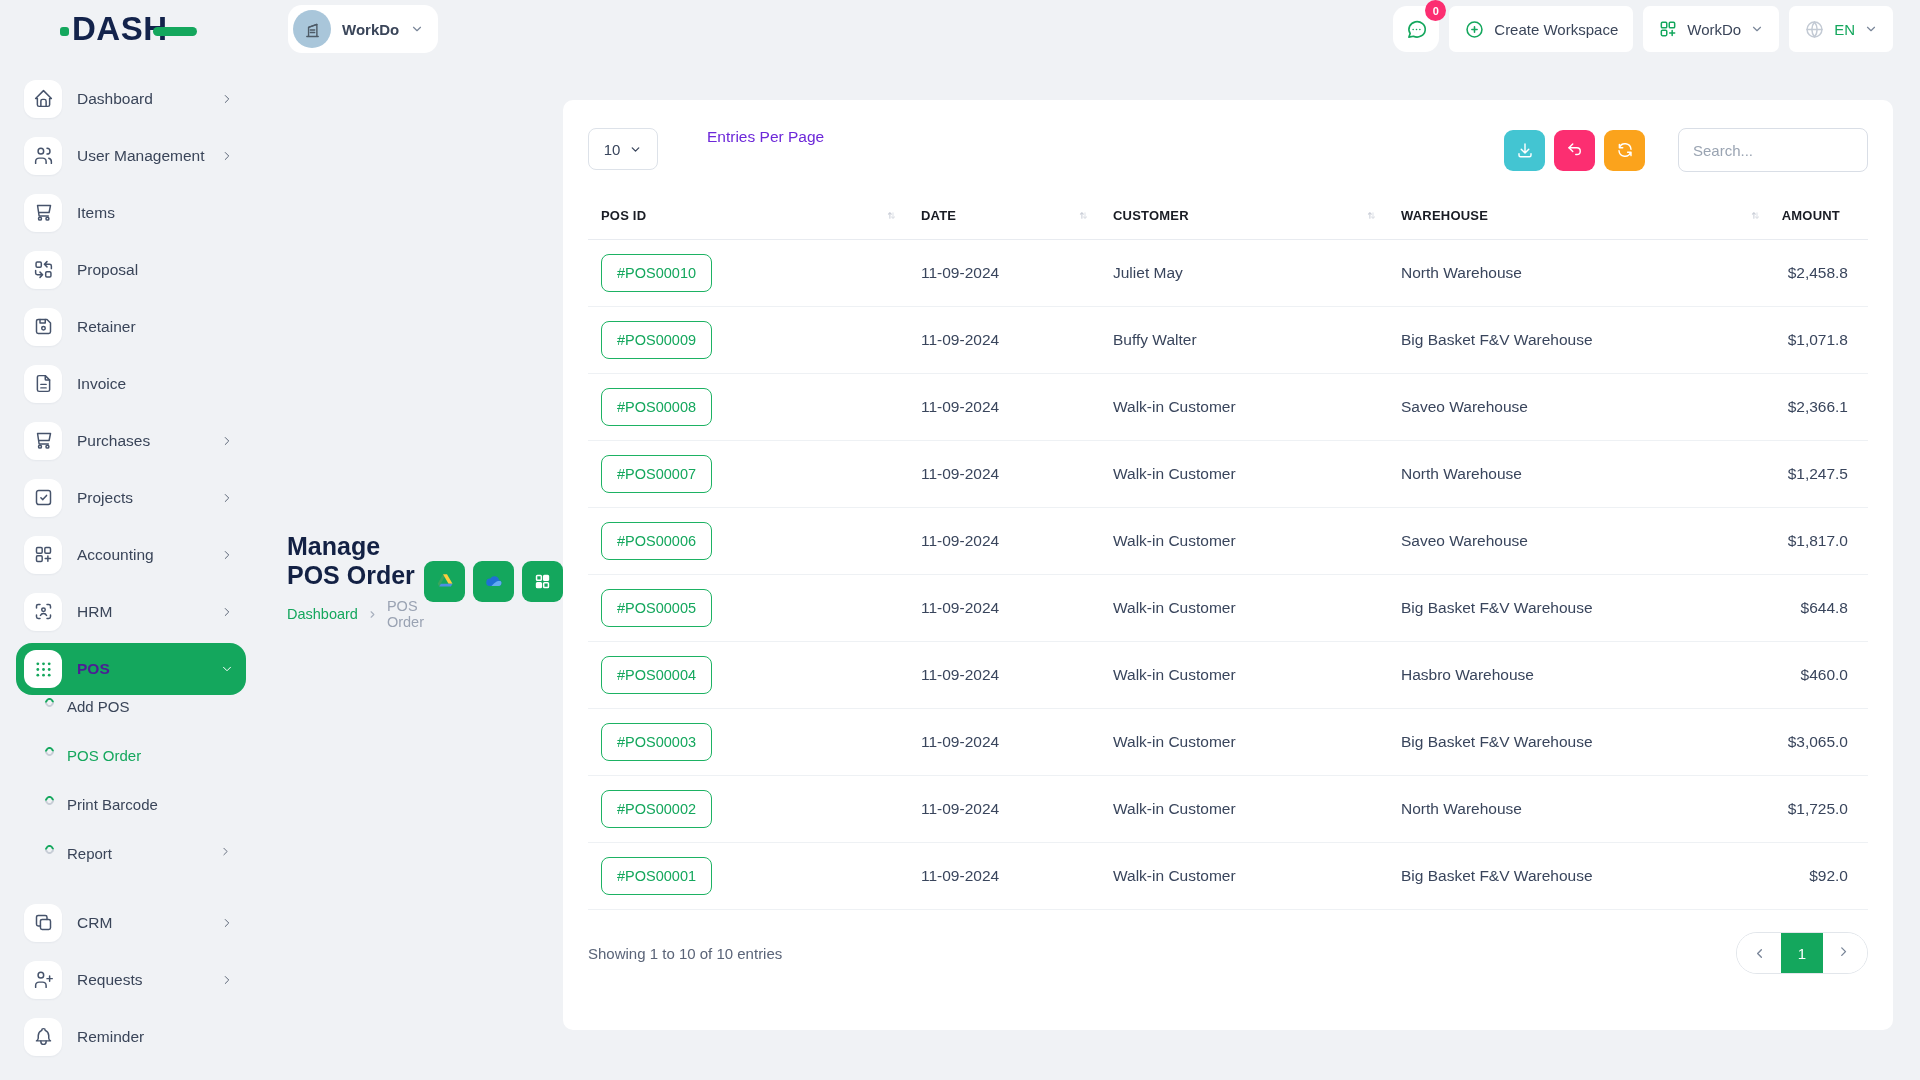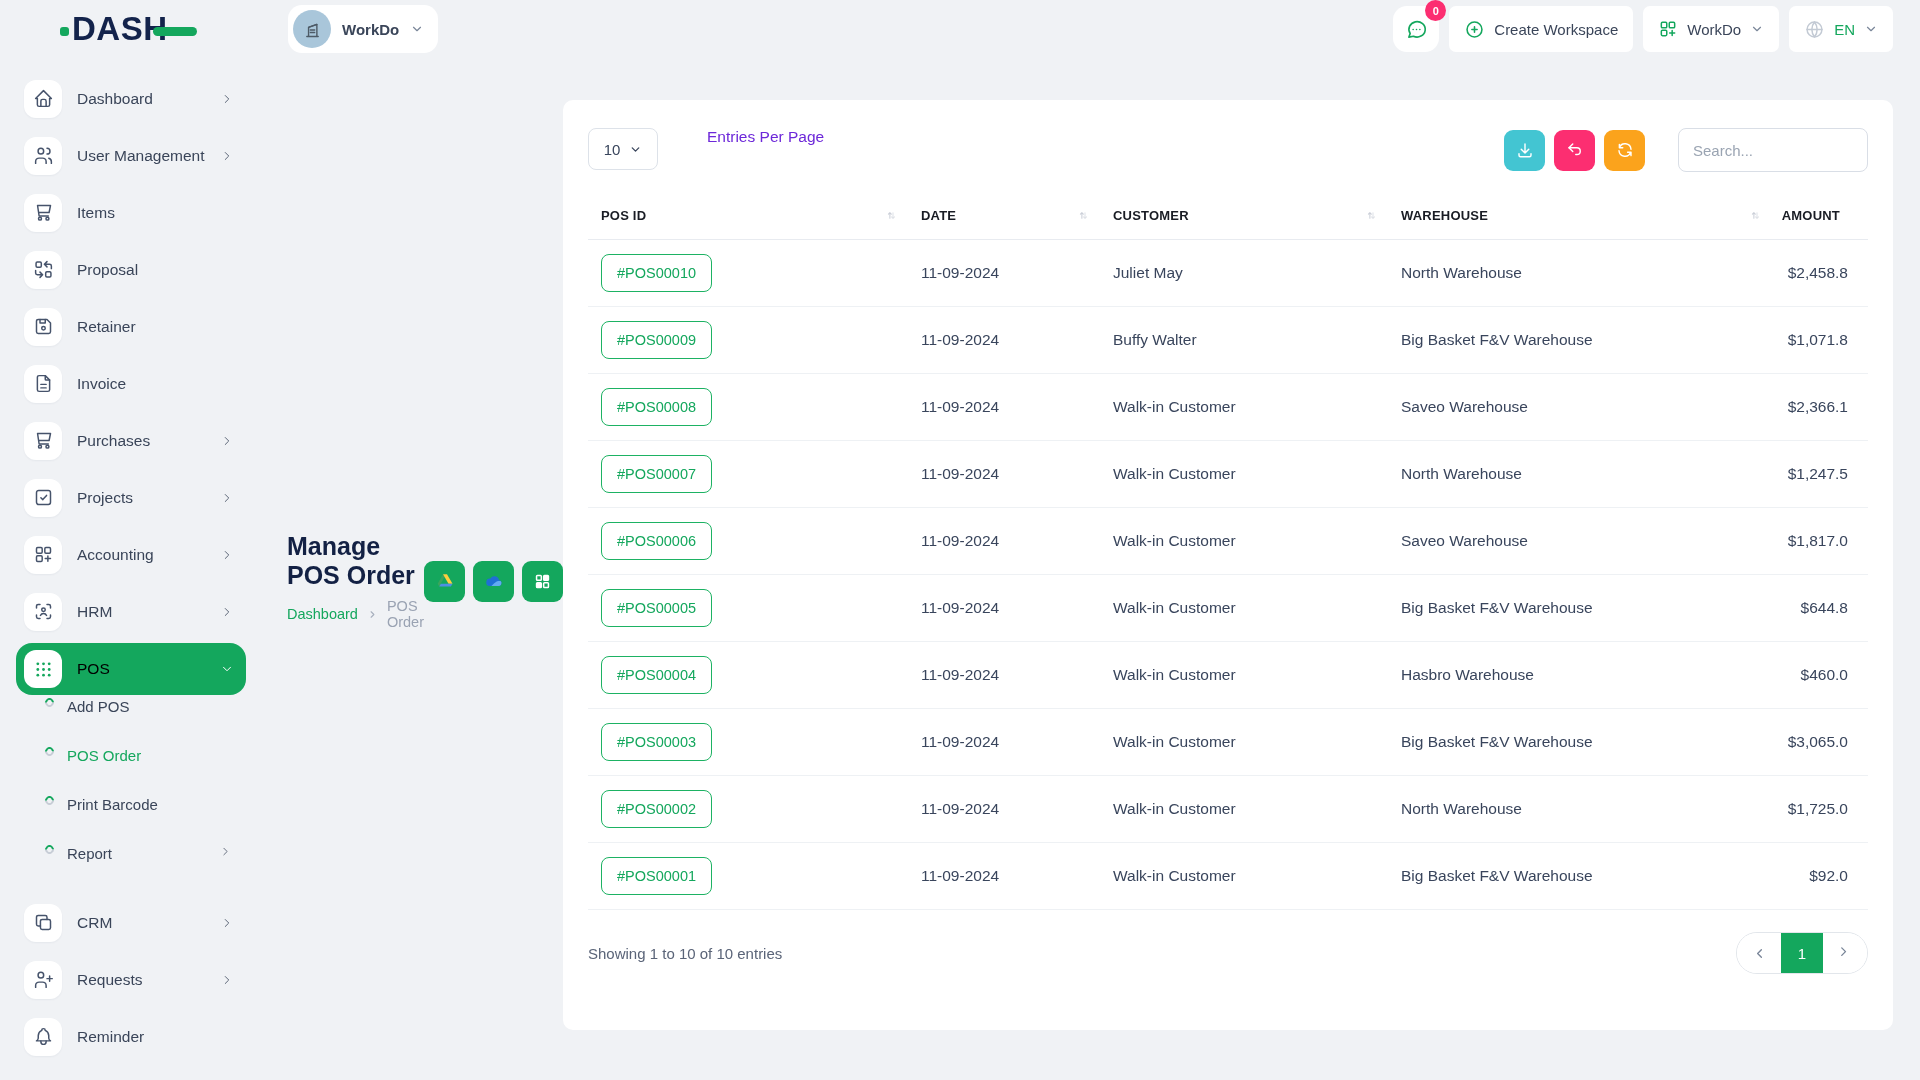--- a/index.html
+++ b/index.html
@@ -42,21 +42,21 @@
   
   .sidebar { width:260px; flex:0 0 260px; padding:12px 14px 0 16px; overflow:hidden; }
   .nav-item { height:57px; display:flex; align-items:center; gap:15px; padding:0 12px 0 8px;
     cursor:pointer; border-radius:16px; }
   .icon-box { width:38px; height:38px; background:#fff; border-radius:12px; flex:0 0 38px;
     display:flex; align-items:center; justify-content:center; color:#46536b;
     box-shadow:0 1px 2px rgba(25,39,70,.05); }
   .nav-label { font-size:15.5px; color:#3a4559; }
   .nav-chev { margin-left:auto; color:#5b6576; display:flex; }
   .nav-item.active { background:#14a75d; height:52px; margin:3px 0; }
-  .nav-item.active .nav-label { color:#000000; font-weight:400; }
+  .nav-item.active .nav-label { color:#4c1d95; font-weight:700; }
   .nav-item.active .nav-chev { color:#fff; }
   .nav-item.active .icon-box { color:#14a75d; box-shadow:none; }
   .sub-item { height:49px; display:flex; align-items:flex-start; gap:13px; padding:0 14px 0 29px; cursor:pointer; }
   .bullet { width:9px; height:9px; border-radius:50%; border:2px solid #c7cdd6;
     border-left-color:#14a75d; border-top-color:#14a75d; transform:rotate(45deg); flex:0 0 9px; }
   .sub-label { font-size:15px; color:#3a4559; }
   .sub-item.active .sub-label { color:#14a75d; }
   .sub-chev { margin-left:auto; color:#5b6576; display:flex; }
 
   

